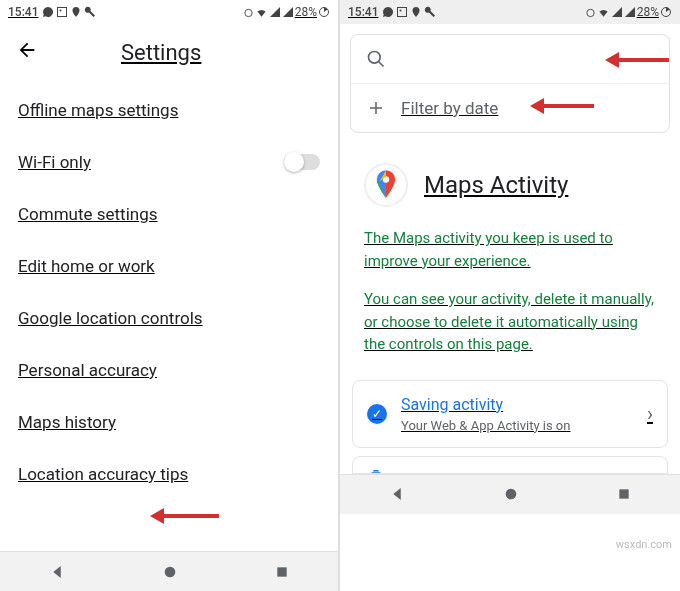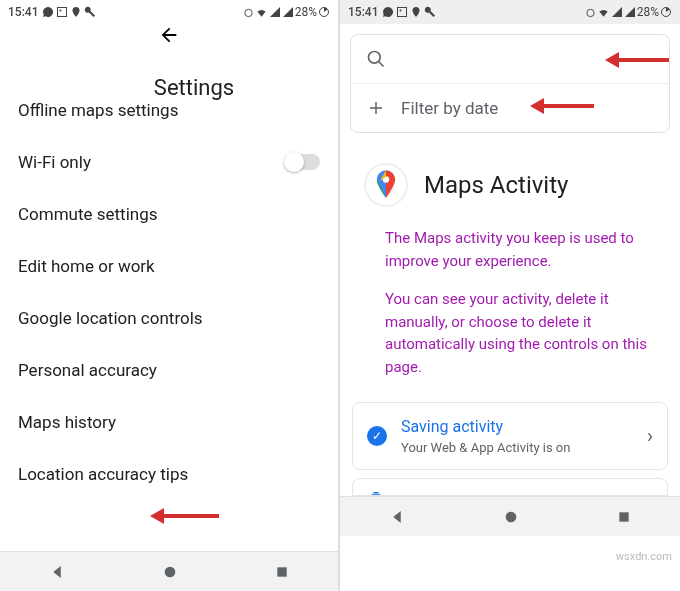--- a/index.html
+++ b/index.html
@@ -1,28 +1,28 @@
 <!DOCTYPE html>
 <html><head>
   <meta charset="utf-8">
   <style>
     * { margin: 0; padding: 0; box-sizing: border-box; font-family: -apple-system, BlinkMacSystemFont, 'Segoe UI', Roboto, sans-serif; }
     body { background: #f0f0f0; width: 680px; height: 591px; display: flex; position: relative; }
-    .phone { width: 340px; height: 591px; background: #fff; display: flex; flex-direction: column; }
+    .phone { width: 340px; height: 591px; background: #fff; display: flex; flex-direction: column; text-decoration: underline; }
     .phone-left { border-right: 2px solid #ddd; }
     
     .statusbar { height: 24px; background: #fff; display: flex; align-items: center; padding: 0 8px; font-size: 12px; color: #444; }
     .statusbar-right { background: #efefef; }
     .sb-time { font-weight: 500; margin-right: 4px; }
     .sb-left-icons { display: flex; gap: 2px; align-items: center; }
     .sb-spacer { flex: 1; }
     .sb-right-icons { display: flex; gap: 1px; align-items: center; font-size: 12px; }
     .sb-icon { display: inline-flex; align-items: center; justify-content: center; }
     
-    .appbar { height: 56px; display: flex; align-items: center; padding: 0 16px; gap: 24px; flex-direction: column; }
+    .appbar { height: 56px; display: flex; align-items: center; padding: 0 16px; gap: 33px; }
     .appbar-title { font-size: 22px; font-weight: 400; color: #202124; margin-left: 50px; }
     .back-arrow { font-size: 22px; color: #000; }
     
     .settings-list { flex: 1; padding: 4px 0; overflow: hidden; }
     .setting-item { padding: 16px 18px; font-size: 17px; color: #202124; display: flex; align-items: center; justify-content: space-between; }
     .toggle { width: 36px; height: 16px; background: #ddd; border-radius: 10px; position: relative; }
     .toggle::after { content: ''; position: absolute; width: 20px; height: 20px; background: #fff; border-radius: 50%; top: -2px; left: 0; box-shadow: 0 1px 3px rgba(0,0,0,0.3); }
     
     .navbar { height: 40px; background: #f2f2f2; display: flex; align-items: center; justify-content: space-around; color: #5f6368; border-top: 1px solid #e0e0e0; }
     .nav-btn { display: flex; align-items: center; justify-content: center; }
@@ -36,32 +36,32 @@
     .search-row { display: flex; align-items: center; padding: 14px 14px; gap: 14px; font-size: 17px; }
     .search-row.tophalf { border-bottom: 1px solid #eee; }
     .search-placeholder { color: #9aa0a6; }
     .filter-text { color: #5f6368; }
     .plus-icon, .mag-icon { color: #5f6368; font-size: 20px; display: inline-flex; align-items: center; justify-content: center; width: 22px; }
     
     .activity-header { display: flex; align-items: center; gap: 16px; padding: 30px 8px 20px 24px; }
     .maps-logo { width: 44px; height: 44px; border-radius: 50%; border: 2px solid #eee; display: flex; align-items: center; justify-content: center; position: relative; }
     .activity-title { font-size: 24px; font-weight: 400; color: #202124; }
     
-    .activity-body { padding: 0 24px; color: #a21caf; font-size: 15px; line-height: 1.5; margin-left: 21px; }
+    .activity-body { padding: 0 24px; color: #15803d; font-size: 15px; line-height: 1.5; }
     .activity-body p { margin-bottom: 16px; }
     
     .saving-card { margin: 8px 12px; border: 1px solid #e4e4e4; border-radius: 8px; padding: 14px 14px; display: flex; align-items: center; gap: 14px; }
     .check-badge { width: 20px; height: 20px; background: #1a73e8; border-radius: 50%; color: #fff; font-size: 12px; display: flex; align-items: center; justify-content: center; flex-shrink: 0; }
     .saving-main { flex: 1; }
     .saving-title { color: #1a73e8; font-size: 16px; margin-bottom: 4px; }
     .saving-sub { color: #5f6368; font-size: 13px; }
     .chevron { color: #5f6368; font-size: 20px; }
     .partial-card { margin: 0 12px; border: 1px solid #e4e4e4; border-radius: 8px 8px 0 0; padding: 10px 14px 0 14px; height: 18px; overflow: hidden; display: flex; gap: 14px; align-items: flex-start; color: #1a73e8; }
     
-    .watermark { position: absolute; right: 8px; bottom: 28px; font-size: 11px; color: #bbb; }
+    .watermark { position: absolute; right: 8px; bottom: 40px; font-size: 11px; color: #bbb; }
     
     .signal-tri { display: inline-block; width: 0; height: 0; border-style: solid; border-width: 0 0 10px 10px; border-color: transparent transparent #444 transparent; margin: 0 1px; }
   </style>
 </head>
 <body>
 
 <div class="phone phone-left">
   <div class="statusbar">
     <span class="sb-time">15:41</span>
     <span class="sb-left-icons">

